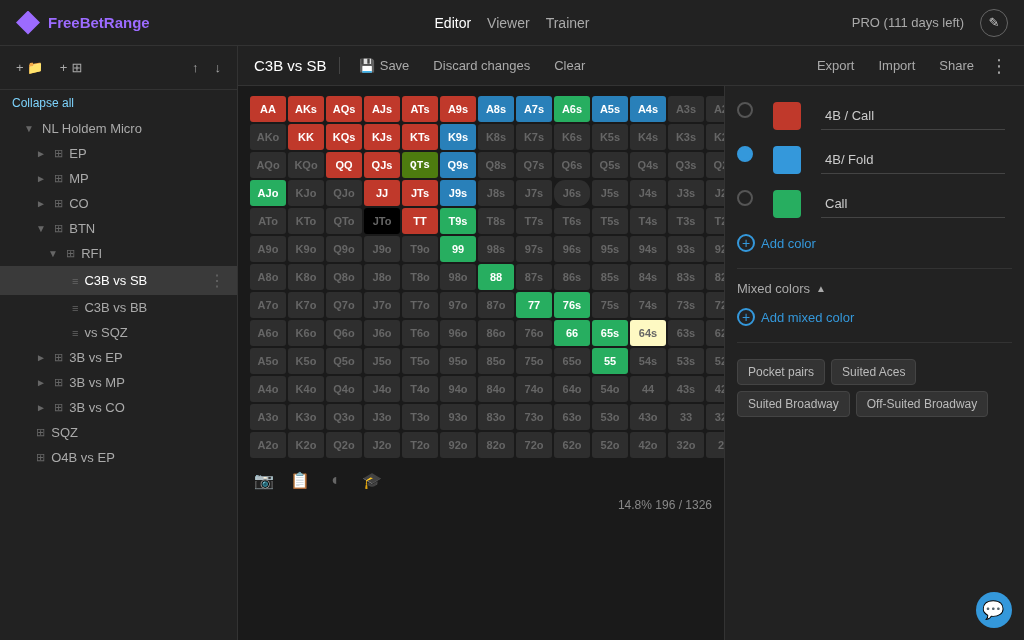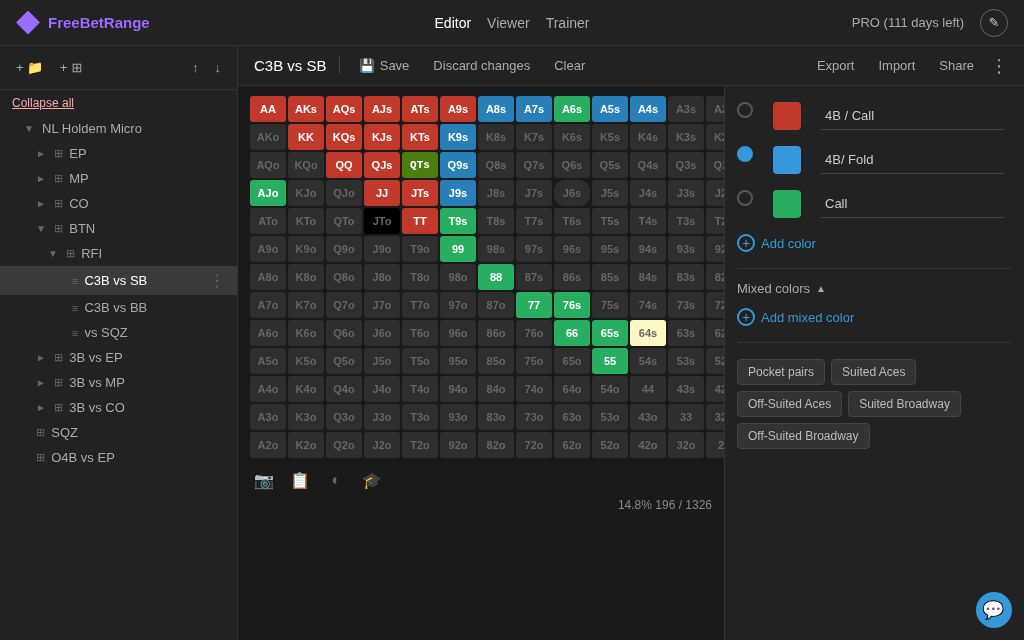--- a/index.html
+++ b/index.html
@@ -16,21 +16,21 @@
     .pro-badge { color: #aaa; font-size: 13px; }
     .account-icon { width: 28px; height: 28px; border-radius: 50%; border: 1px solid #666; display: flex; align-items: center; justify-content: center; cursor: pointer; }
 
     
     .main { display: flex; flex: 1; overflow: hidden; }
 
     
     .sidebar { width: 238px; background: #222; border-right: 1px solid #333; display: flex; flex-direction: column; overflow-y: auto; flex-shrink: 0; }
     .sidebar-toolbar { display: flex; align-items: center; gap: 8px; padding: 10px 12px; border-bottom: 1px solid #333; }
     .sidebar-btn { background: none; border: none; color: #aaa; cursor: pointer; display: flex; align-items: center; gap: 4px; padding: 4px; font-size: 13px; }
-    .collapse-all { padding: 6px 12px; font-size: 12px; color: #fca5a5; cursor: pointer; text-decoration: underline; }
+    .collapse-all { padding: 6px 12px; font-size: 12px; color: #7dd3fc; cursor: pointer; }
 
     .tree-item { display: flex; align-items: center; padding: 5px 12px; cursor: pointer; color: #aaa; font-size: 13px; gap: 6px; }
     .tree-item.active-item { background: #3a3a3a; color: #fff; }
     .tree-indent-1 { padding-left: 24px; }
     .tree-indent-2 { padding-left: 36px; }
     .tree-indent-3 { padding-left: 48px; }
     .tree-indent-5 { padding-left: 72px; }
     .expand-arrow { font-size: 10px; color: #666; width: 12px; }
     .tree-icon { font-size: 11px; color: #666; }
     .more-btn { margin-left: auto; color: #666; font-size: 16px; }
@@ -445,21 +445,20 @@
         <div class="add-mixed-btn">
           <div class="circle-plus">+</div>
           <span>Add mixed color</span>
         </div>
 
         <div class="divider"></div>
 
         <div class="quick-select-grid">
           <button class="quick-btn">Pocket pairs</button>
           <button class="quick-btn">Suited Aces</button>
-          <button class="quick-btn">Off-Suited Aces</button>
           <button class="quick-btn">Suited Broadway</button>
           <button class="quick-btn">Off-Suited Broadway</button>
         </div>
       </div>
     </div>
   </div>
 </div>
 
 <div class="chat-btn">
   <span>💬</span>

